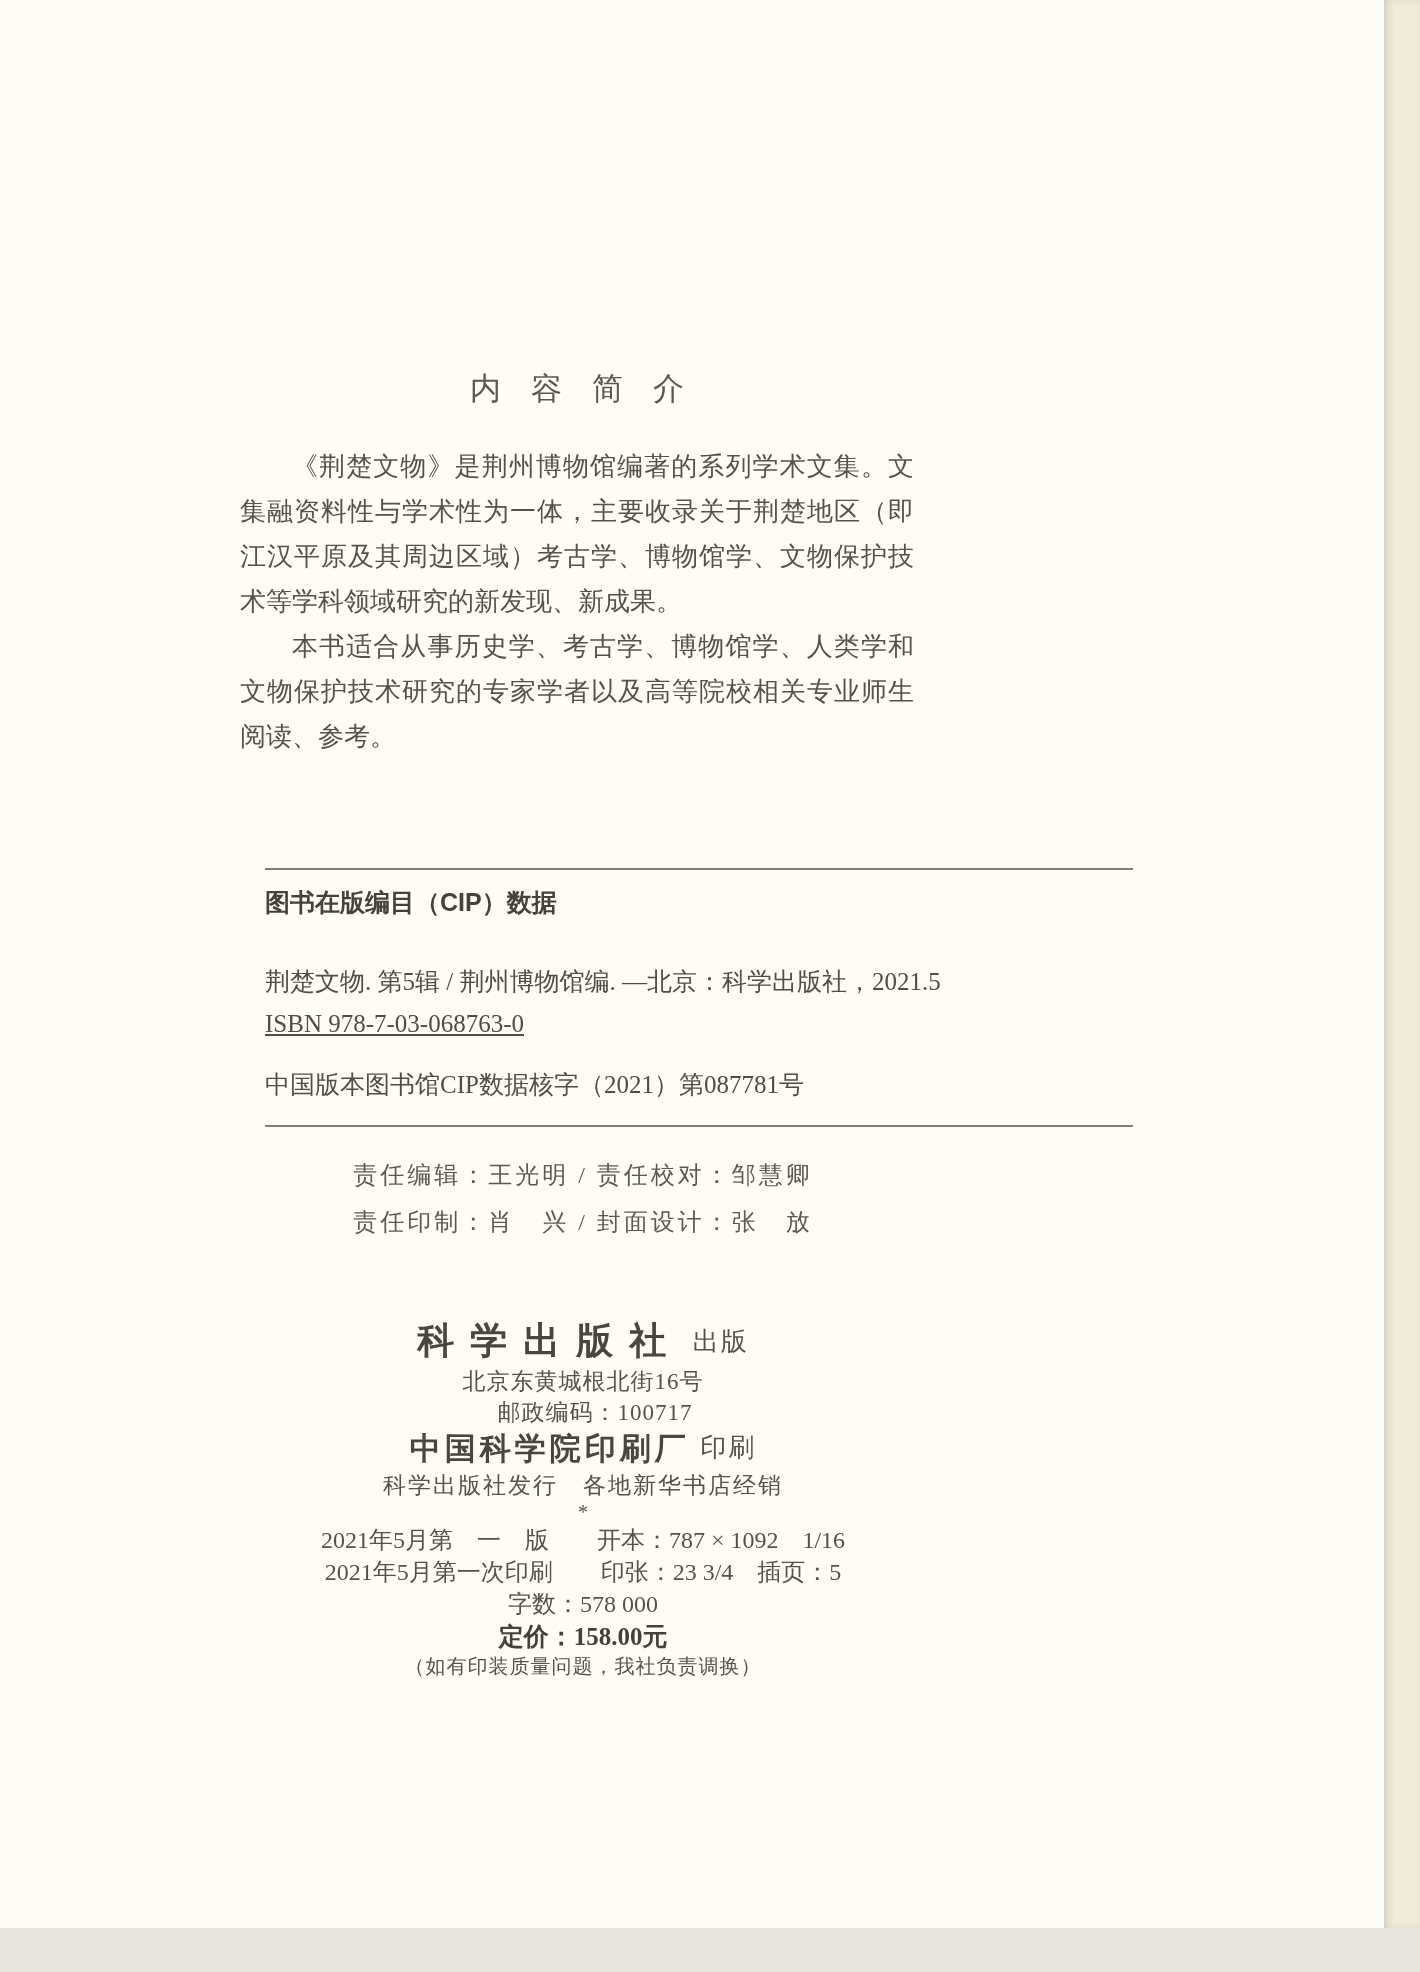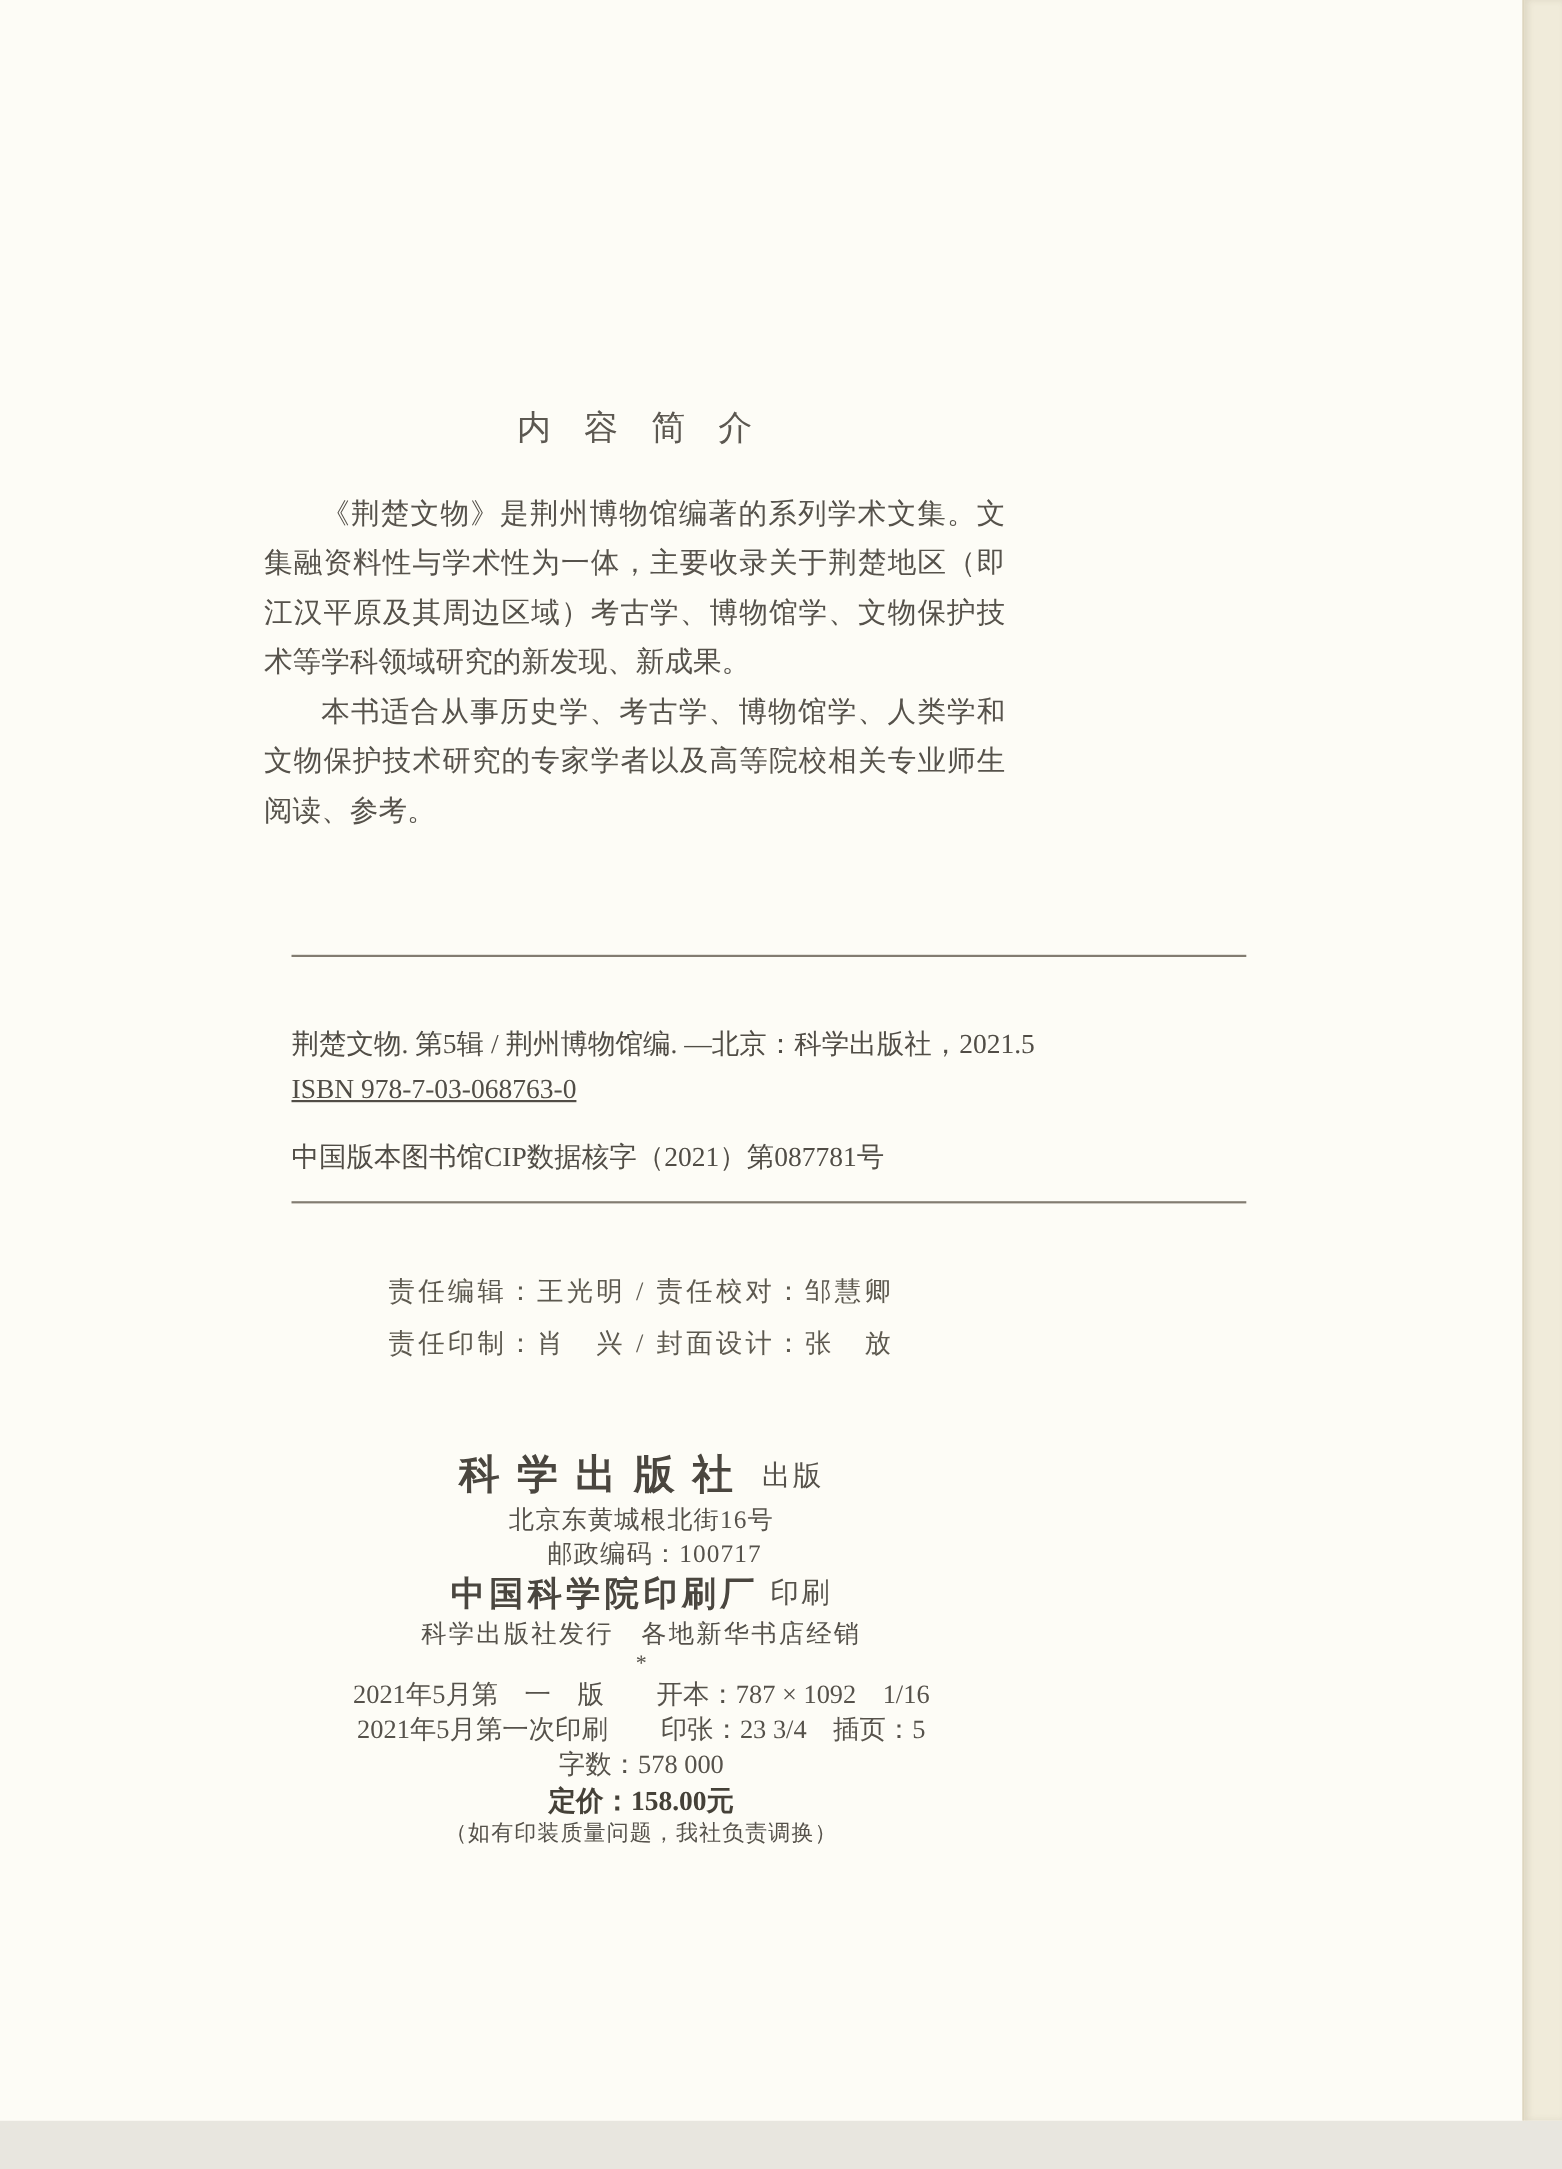--- a/index.html
+++ b/index.html
@@ -114,20 +114,21 @@
 
   <div class="edge-strip"></div>
 
   <section class="intro">
     <h1 class="intro-title">内容简介</h1>
     <p>《荆楚文物》是荆州博物馆编著的系列学术文集。文集融资料性与学术性为一体，主要收录关于荆楚地区（即江汉平原及其周边区域）考古学、博物馆学、文物保护技术等学科领域研究的新发现、新成果。</p>
     <p>本书适合从事历史学、考古学、博物馆学、人类学和文物保护技术研究的专家学者以及高等院校相关专业师生阅读、参考。</p>
   </section>
 
   <section class="cip">
+    <p class="cip-heading">图书在版编目（CIP）数据</p>
     <p class="cip-line cip-title-line">荆楚文物. 第5辑 / 荆州博物馆编. —北京：科学出版社，2021.5</p>
     <p class="cip-line cip-isbn-line">ISBN 978-7-03-068763-0</p>
     <p class="cip-line cip-record-line">中国版本图书馆CIP数据核字（2021）第087781号</p>
   </section>
 
   <section class="editors">
     <div>责任编辑：王光明 / 责任校对：邹慧卿</div>
     <div>责任印制：肖　兴 / 封面设计：张　放</div>
   </section>
 

